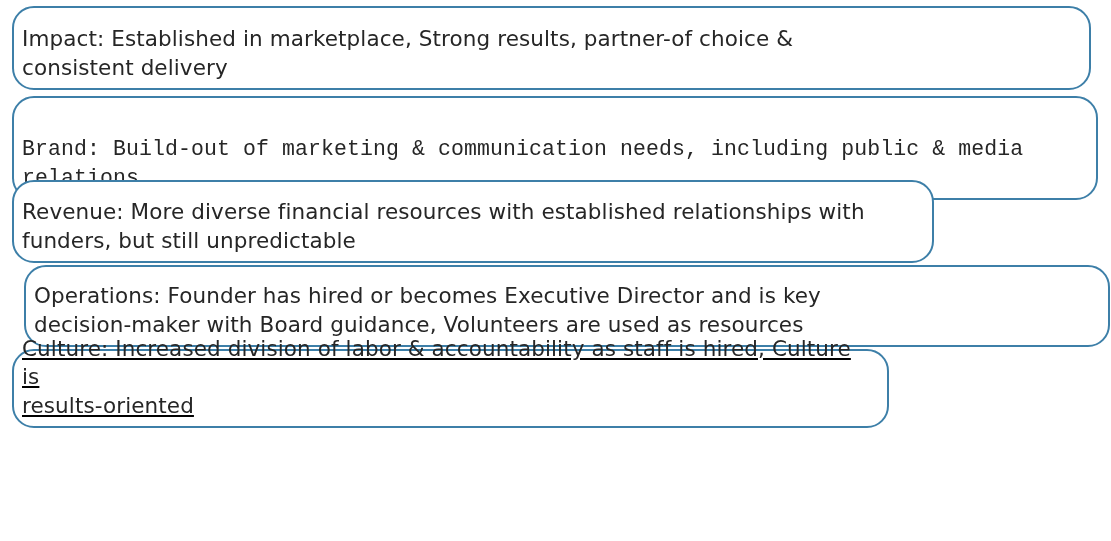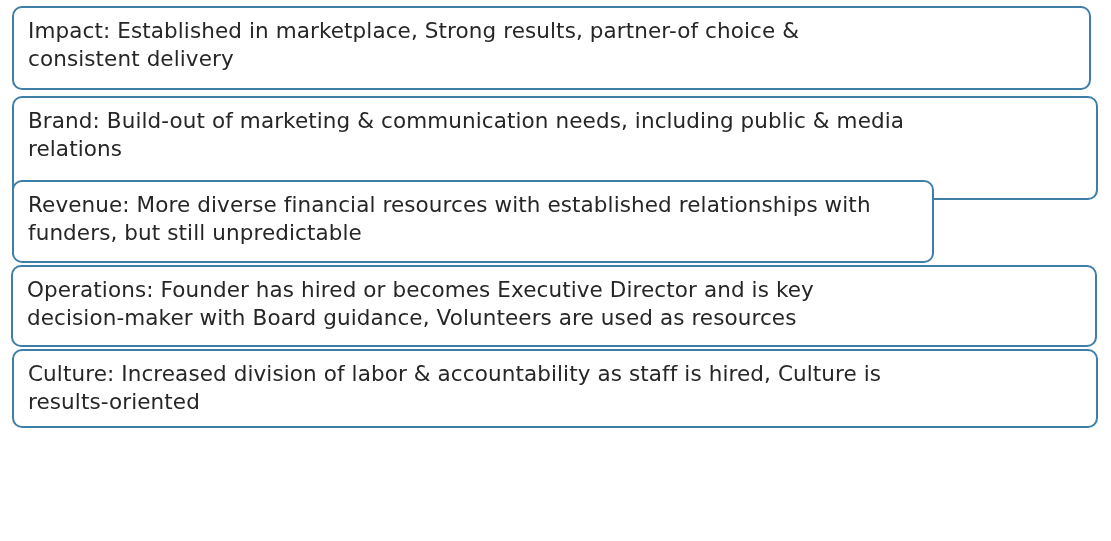--- a/index.html
+++ b/index.html
@@ -16,58 +16,58 @@
   #diagram {
     position: relative;
     width: 1111px;
     height: 541px;
     box-sizing: border-box;
   }
   .card {
     position: absolute;
     box-sizing: border-box;
     border: 2px solid #3d7fa8;
-    border-radius: 10px;
+    border-radius: 22px;
     background: #ffffff;
     display: flex;
-    align-items: flex-start;
-    padding: 9px 16px 6px 14px;
+    align-items: flex-end;
+    padding: 9px 16px 6px 8px;
   }
   .card-text {
     color: #262626;
     font-size: 21.5px;
     line-height: 1.32;
     letter-spacing: 0.1px;
     white-space: pre-line;
   }
 </style>
 </head>
 <body>
 
 <div id="diagram">
 
   <div class="card" style="left:12px; top:6px; width:1079px; height:84px;">
     <span class="card-text">Impact: Established in marketplace, Strong results, partner-of choice &amp;
 consistent delivery</span>
   </div>
 
-  <div class="card" style="left:12px; top:96px; width:1086px; height:104px;">
+  <div class="card" style="left:12px; top:96px; width:1086px; height:104px;font-family:Liberation Mono, monospace;">
     <span class="card-text">Brand: Build-out of marketing &amp; communication needs, including public &amp; media
 relations</span>
   </div>
 
   <div class="card" style="left:12px; top:180px; width:922px; height:83px;">
     <span class="card-text">Revenue: More diverse financial resources with established relationships with
 funders, but still unpredictable</span>
   </div>
 
-  <div class="card" style="left:11px; top:265px; width:1086px; height:82px;">
+  <div class="card" style="left:24px; top:265px; width:1086px; height:82px;">
     <span class="card-text">Operations: Founder has hired or becomes Executive Director and is key
 decision-maker with Board guidance, Volunteers are used as resources</span>
   </div>
 
-  <div class="card" style="left:12px; top:349px; width:1086px; height:79px;">
+  <div class="card" style="left:12px; top:349px; width:877px; height:79px;text-decoration:underline;">
     <span class="card-text">Culture:  Increased division of labor &amp; accountability as staff is hired, Culture is
 results-oriented</span>
   </div>
 
 
 </div>
 
 </body></html>

